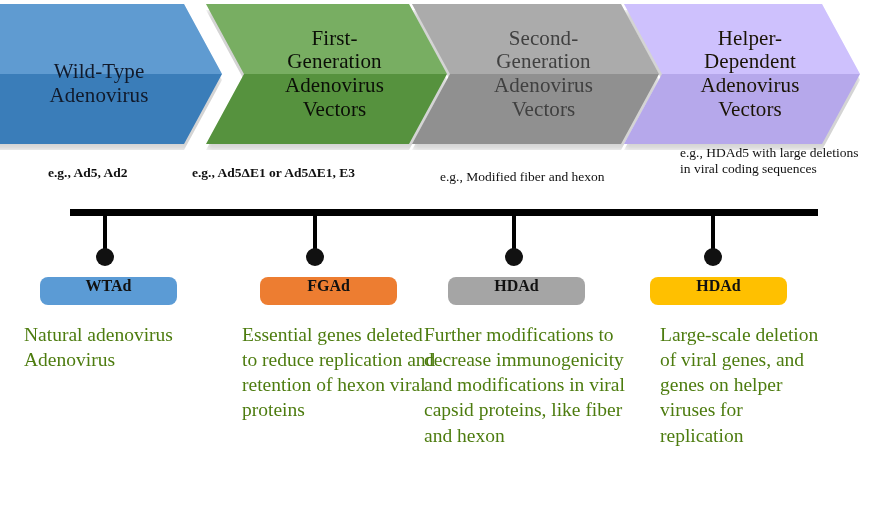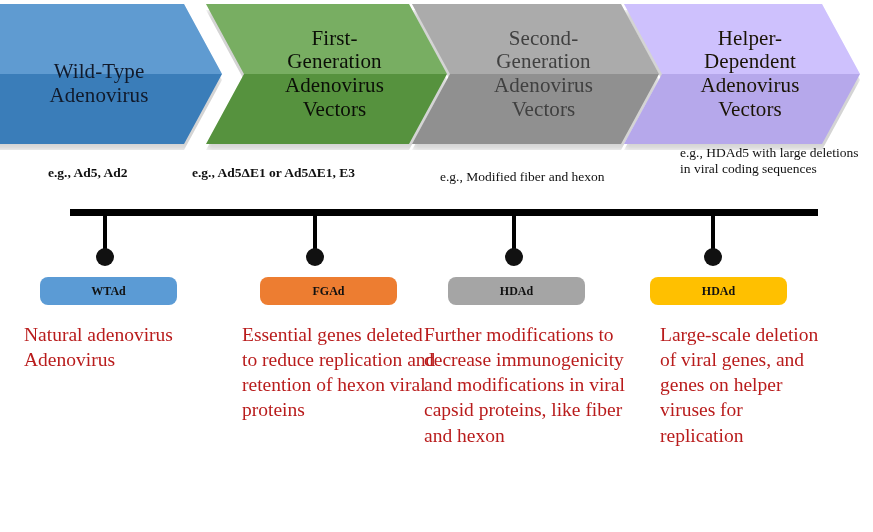--- a/index.html
+++ b/index.html
@@ -119,38 +119,38 @@
     top: 248px;
   }
 
   
   .pill {
     position: absolute;
     top: 277px;
     height: 28px;
     border-radius: 8px;
     display: flex;
-    align-items: center;
+    align-items: flex-start;
     justify-content: center;
-    font-size: 12px;
+    font-size: 16px;
     font-weight: bold;
     color: #111111;
   }
   #pill-0 { left: 40px;  width: 137px; background: #5b9bd5; }
   #pill-1 { left: 260px; width: 137px; background: #ed7d31; }
   #pill-2 { left: 448px; width: 137px; background: #a5a5a5; }
   #pill-3 { left: 650px; width: 137px; background: #ffc000; }
 
   
   .desc {
     position: absolute;
     top: 322px;
     font-size: 19.5px;
     line-height: 1.29;
-    color: #b91c1c;
+    color: #4d7c0f;
   }
   #desc-0 { left: 24px;  width: 212px; }
   #desc-1 { left: 242px; width: 196px; }
   #desc-2 { left: 424px; width: 222px; }
   #desc-3 { left: 660px; width: 168px; }
 </style>
 </head>
 <body>
 
 <div id="canvas">

